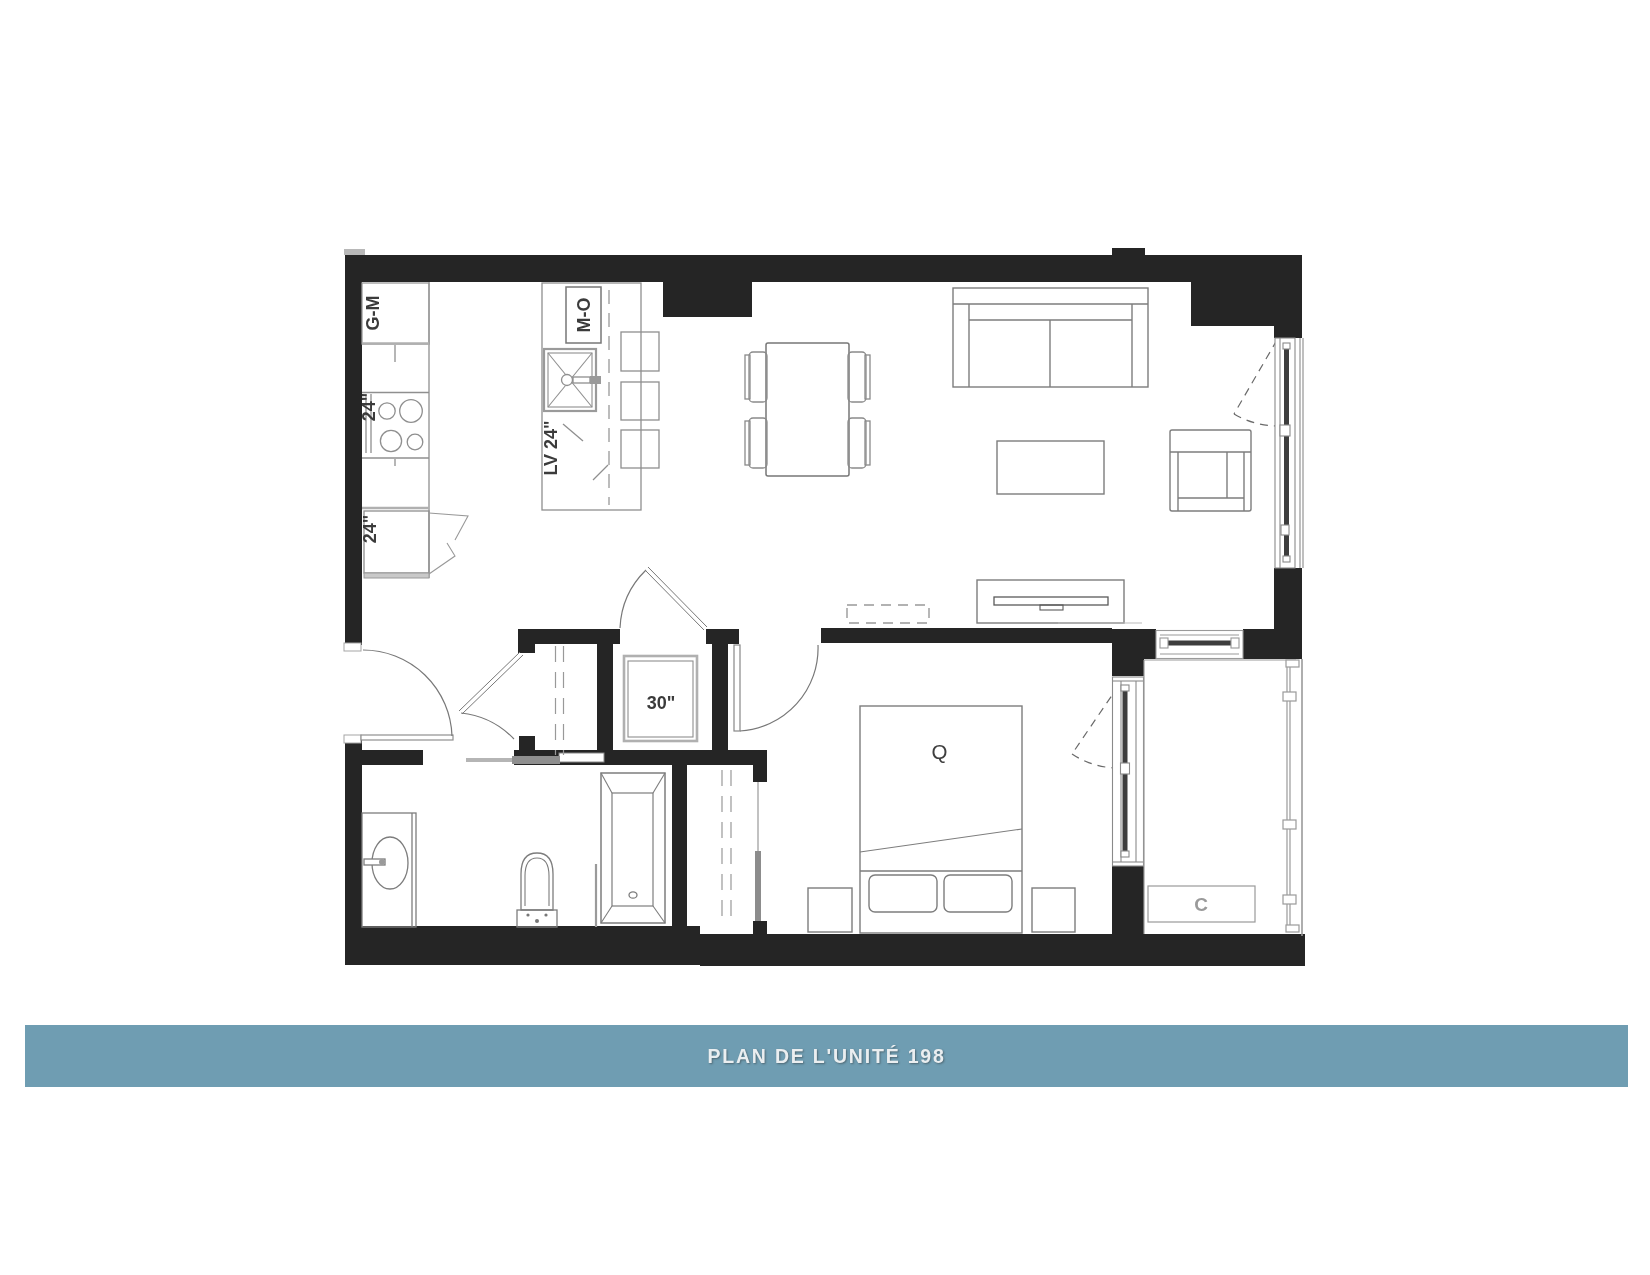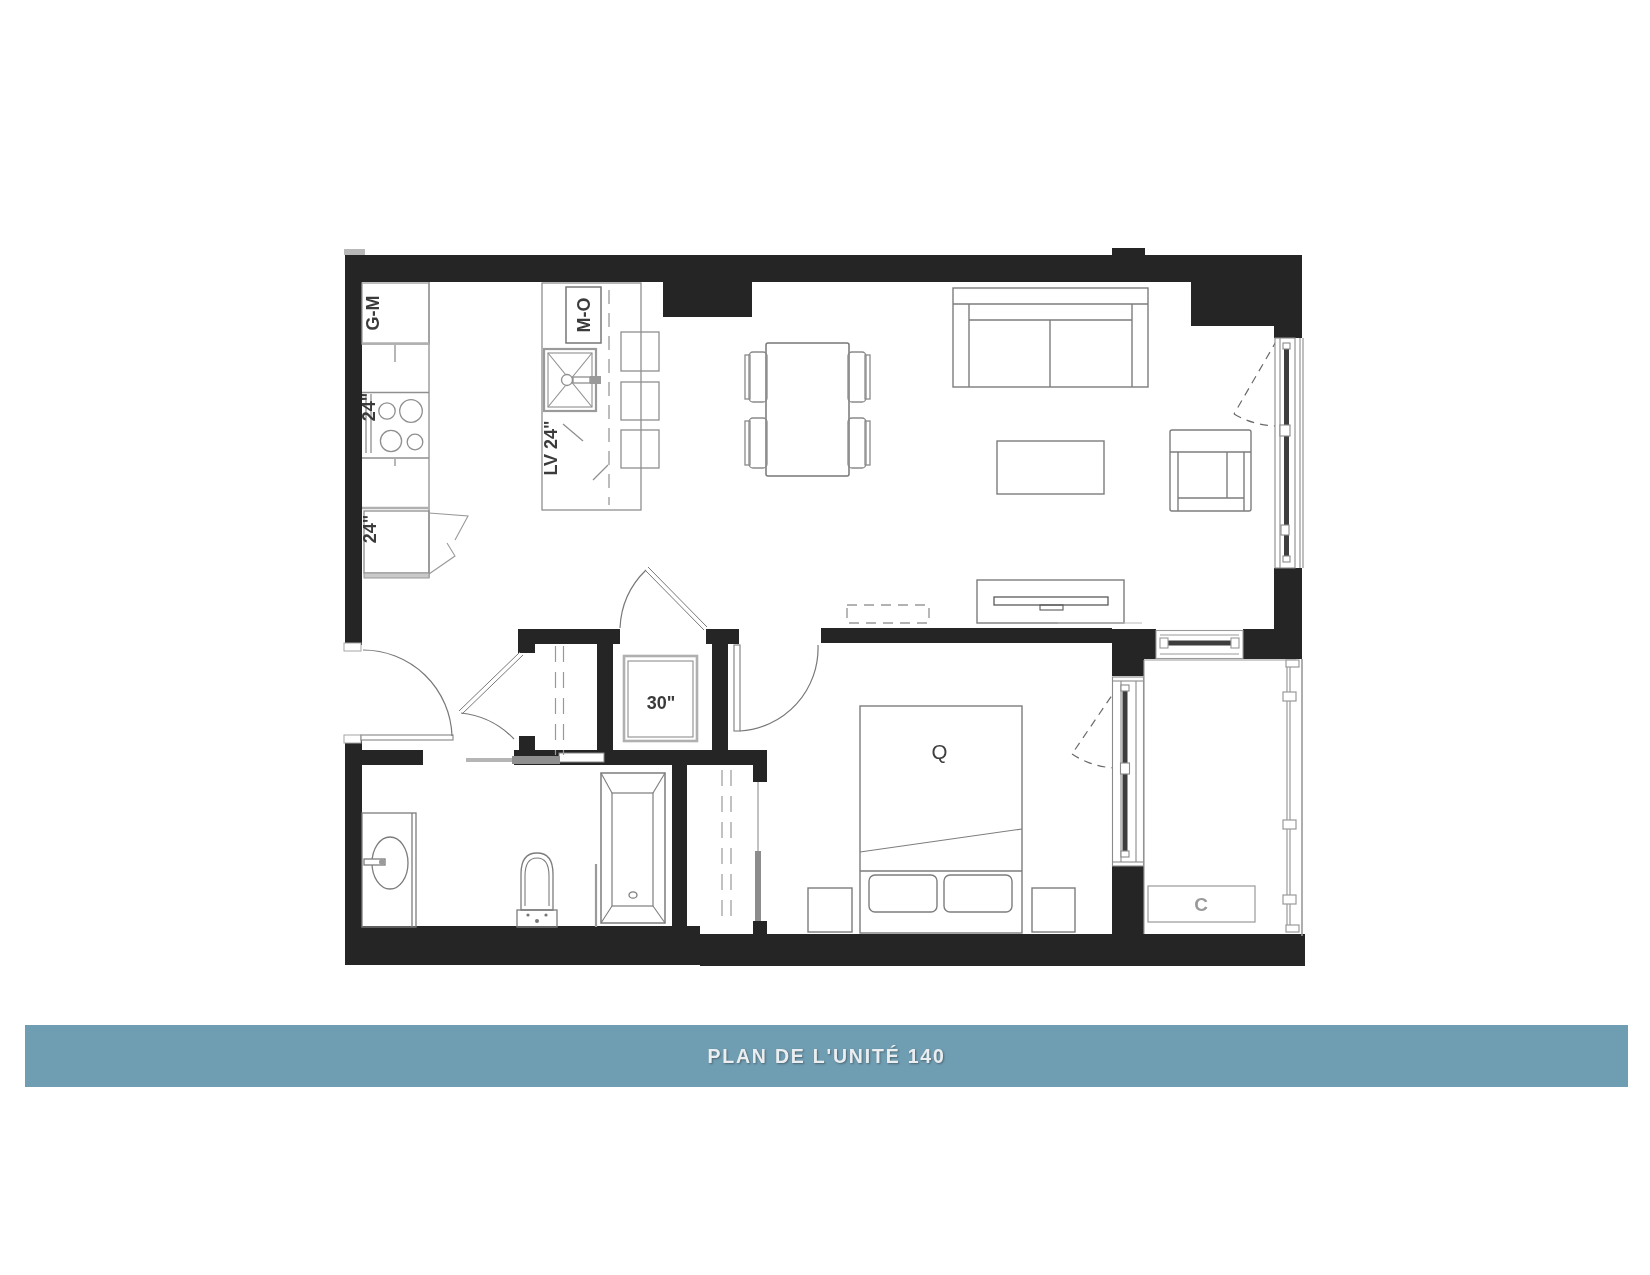--- a/index.html
+++ b/index.html
@@ -226,14 +226,14 @@
   <text transform="translate(369,407) rotate(-90)" dominant-baseline="central">24"</text>
   <text transform="translate(370,529) rotate(-90)" dominant-baseline="central">24"</text>
   <text transform="translate(583.5,315) rotate(-90)" dominant-baseline="central">M-O</text>
   <text transform="translate(551,448) rotate(-90)" dominant-baseline="central">LV 24"</text>
   <text x="661" y="709" font-size="18px">30"</text>
   <text x="939.5" y="758.5" font-size="20.5px" font-weight="normal" fill="#3f3f3f">Q</text>
   <text x="1201" y="911" font-size="19px" fill="#9a9a9a">C</text>
 </g>
 </svg>
 <div class="banner">
-    <span>PLAN DE L'UNITÉ 140</span>
+    <span>PLAN DE L'UNITÉ 198</span>
   </div>
 
 </body></html>

